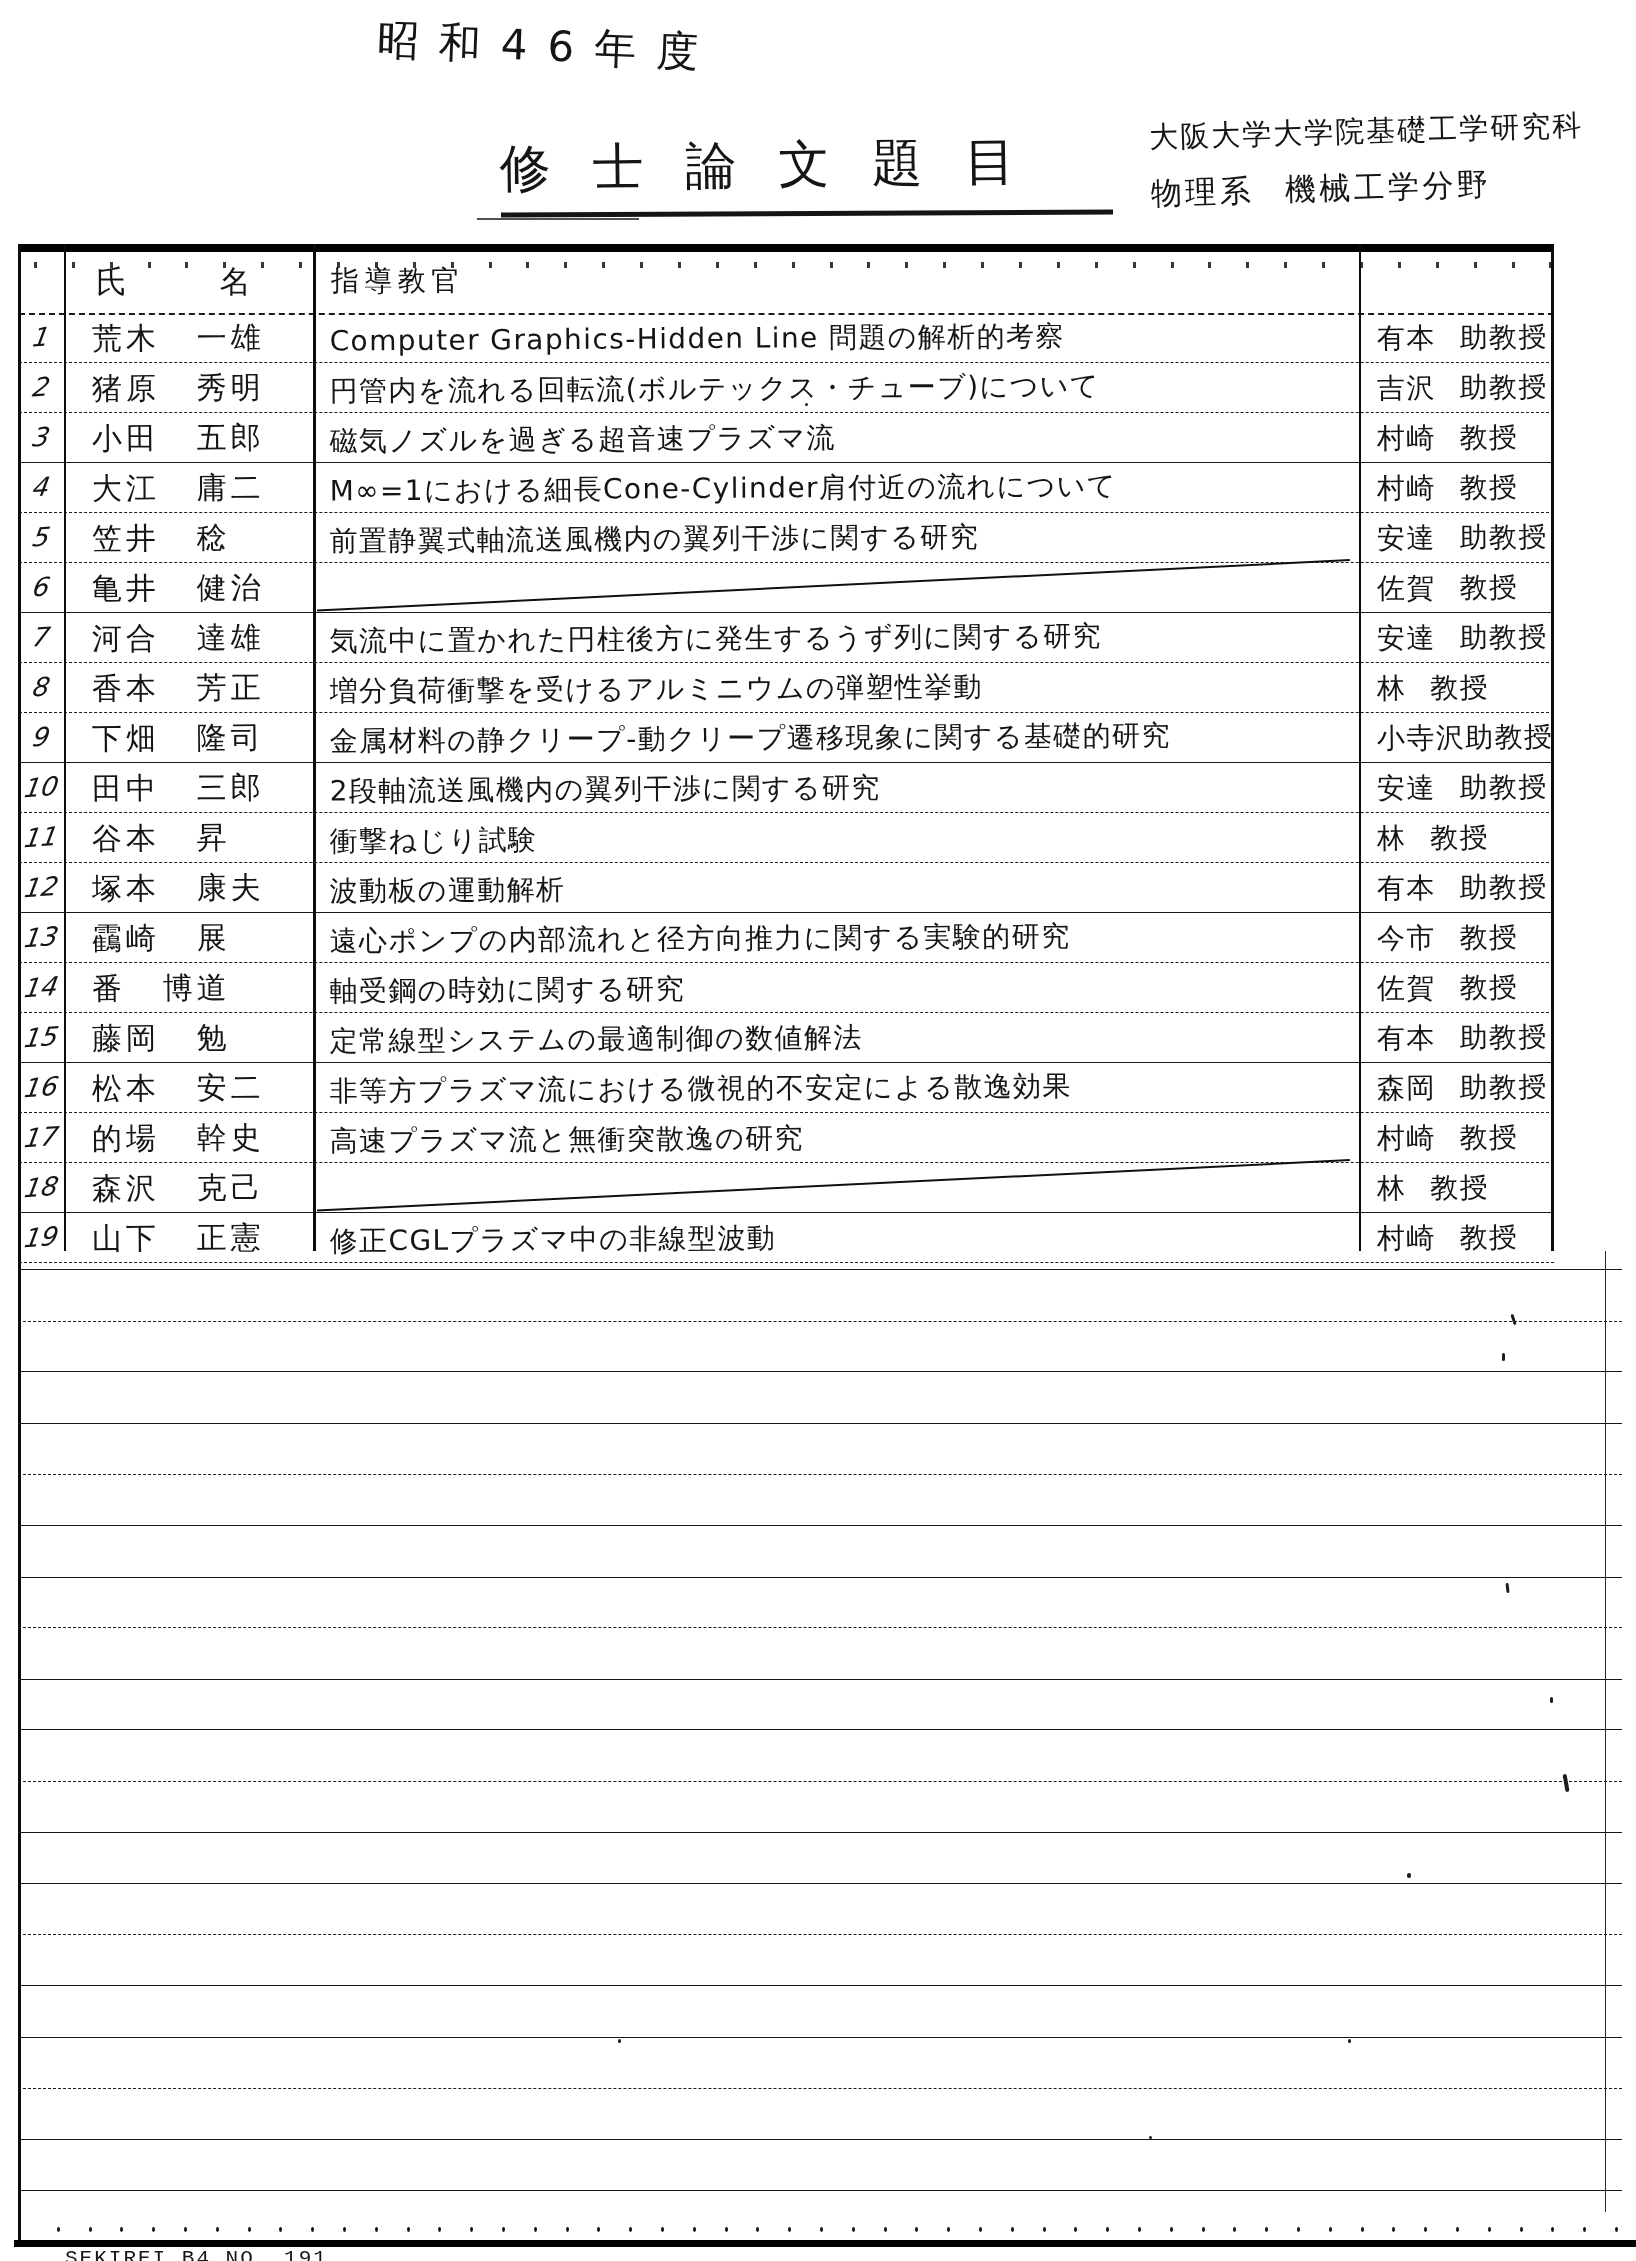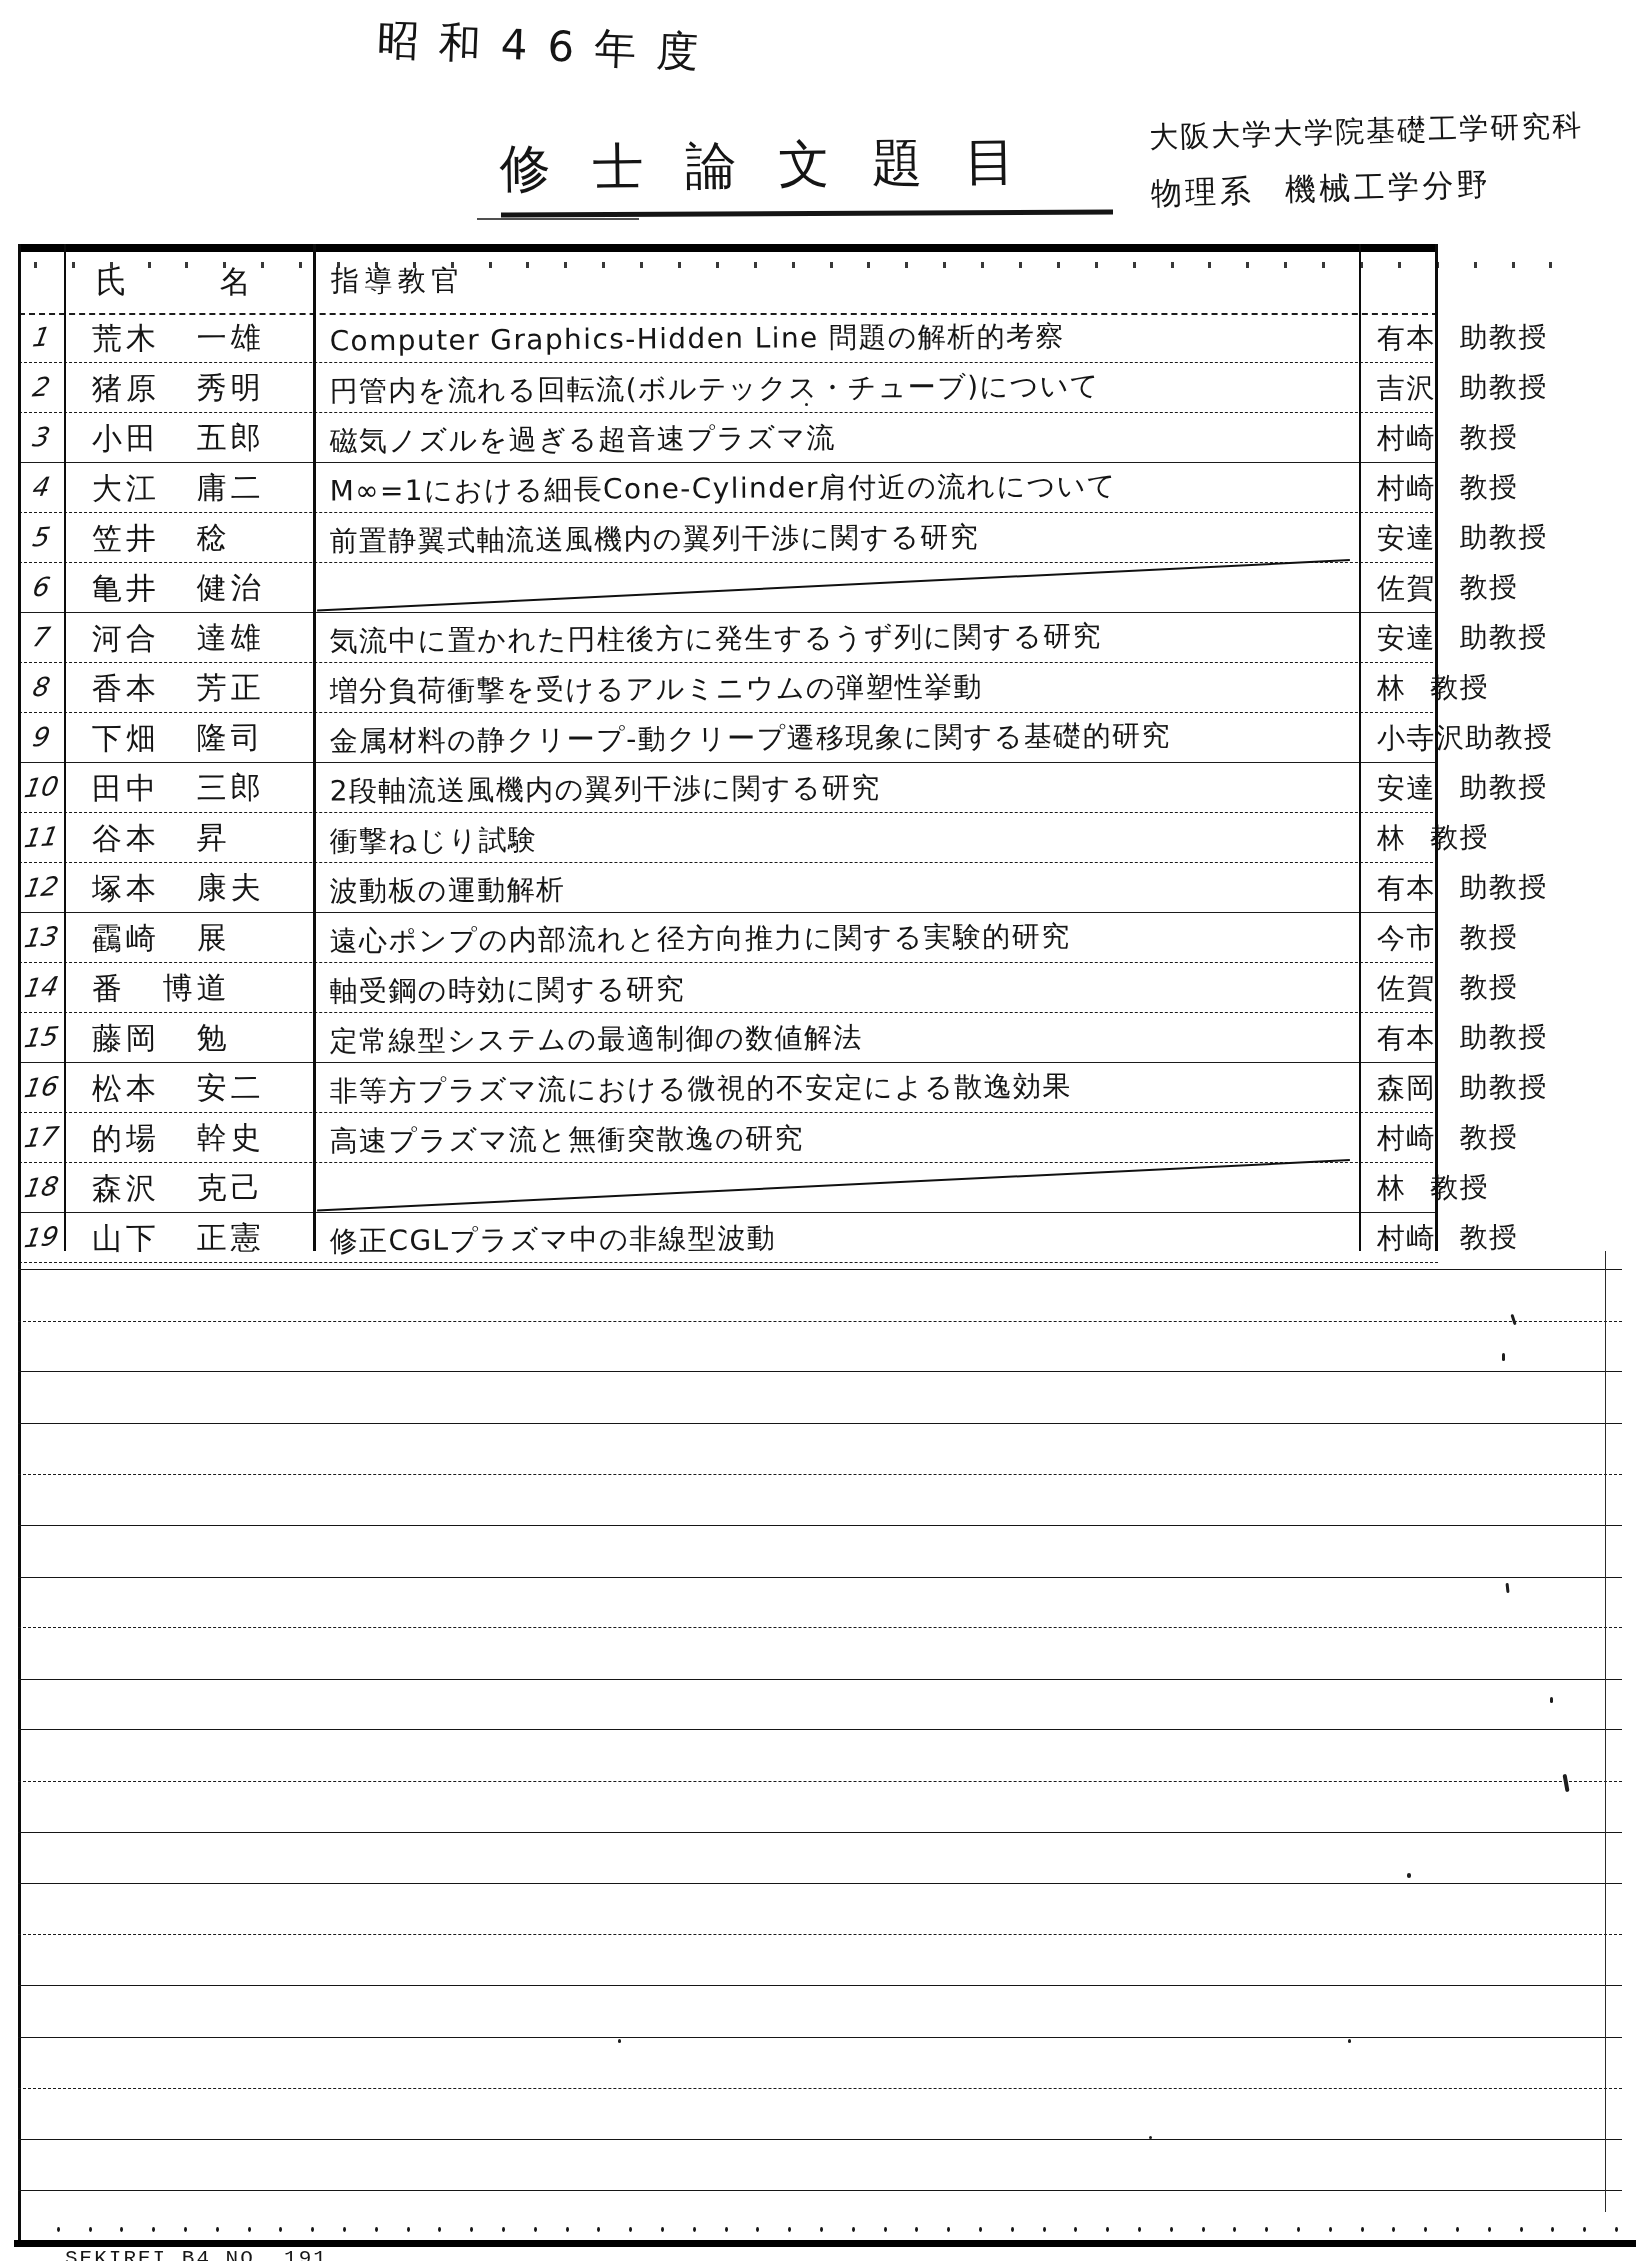--- a/index.html
+++ b/index.html
@@ -25,21 +25,21 @@
     transform:rotate(-0.3deg);
   }
   .doc-title-underline2 {
     position:absolute; left:477px; top:218px; width:162px; height:2px; background:var(--ink); opacity:.75;
   }
   .affiliation { position:absolute; left:1150px; top:112px; transform:rotate(-1.6deg); }
   .affiliation .l1 { font-size:29px; letter-spacing:2px; }
   .affiliation .l2 { font-size:31px; letter-spacing:3.4px; margin-top:15px; word-spacing:17.6px; }
 
   
-  .table-area { position:absolute; left:19px; top:244px; width:1387px; height:1007px;padding-left:32px; }
+  .table-area { position:absolute; left:19px; top:244px; width:1535px; height:1007px; }
   .table-top-border { position:absolute; left:0; top:0; width:100%; height:8px; background:#000; }
   .tick-row { position:absolute; left:0; top:17.6px; width:100%; height:8px; }
   .tick { position:absolute; width:2.7px; height:6.8px; background:var(--ink); opacity:.85; }
 
   .thead { position:absolute; left:0; top:8px; width:100%; height:61px; display:flex;
            border-bottom:2px dashed #1c1c1c; }
   .thead > div { line-height:58px; font-size:31px; }
   .rows-host { position:absolute; left:0; top:69px; width:100%; }
 
   .c-no    { width:45px;   flex:0 0 45px; }

